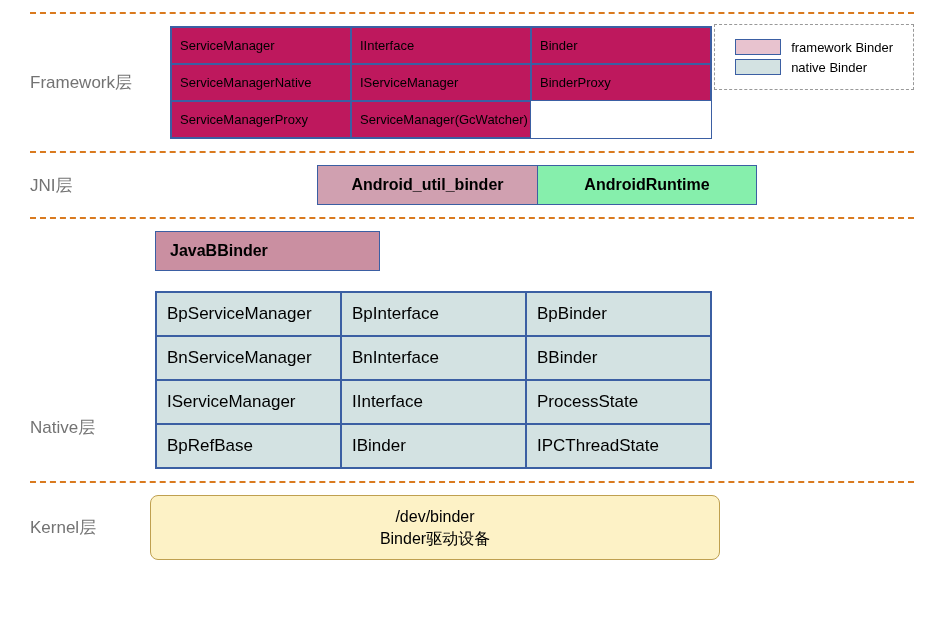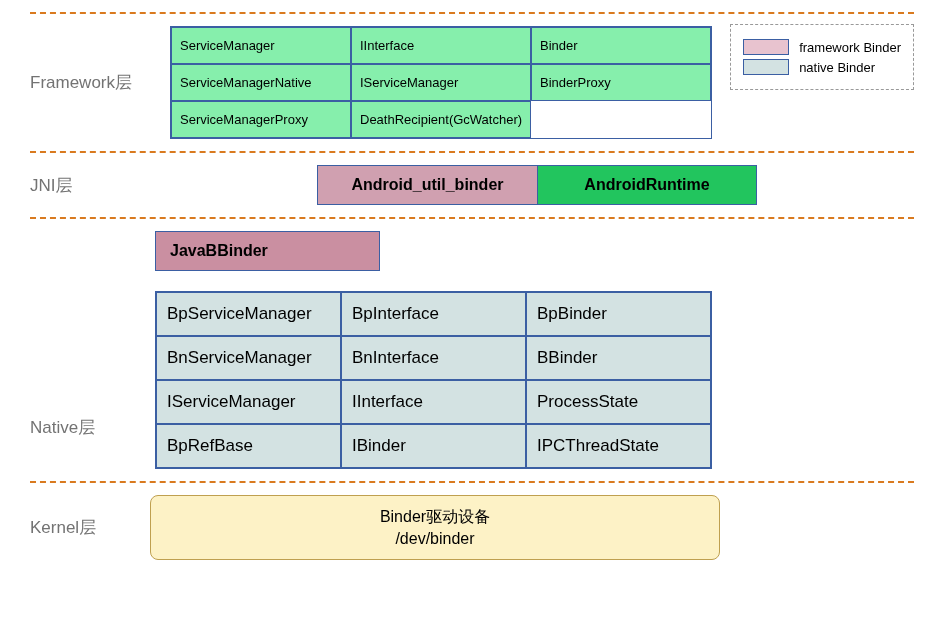--- a/index.html
+++ b/index.html
@@ -33,32 +33,32 @@
     .grid3 {
       display: grid;
       grid-template-columns: repeat(3, 180px);
       border: 1px solid #3b5fa3;
     }
     .grid3 .cell {
       border: 1px solid #3b5fa3;
       padding: 10px 8px;
       font-size: 13px;
     }
-    .framework .cell { background: #86efac; }
+    .framework .cell { background: #be185d; }
     .pair { display: flex; }
     .pair .box {
       border: 1px solid #3b5fa3;
       padding: 10px 14px;
       font-size: 16px;
       min-width: 220px;
       text-align: center;
       font-weight: bold;
     }
     .jni .box1 { background: #d0a0b0; border-right: none; }
-    .jni .box1b { background: #22c55e; }
+    .jni .box1b { background: #86efac; }
     .native-top .box { background: #ca8fa1; min-width: 225px; text-align: left; padding-left: 14px; }
     .native-top .box + .box { border-left: 1px solid #3b5fa3; }
     .native-grid {
       display: grid;
       grid-template-columns: repeat(3, 185px);
       border: 1px solid #3b5fa3;
       margin-top: 20px;
     }
     .native-grid .cell {
       border: 1px solid #3b5fa3;
@@ -79,21 +79,21 @@
     }
     .legend {
       position: absolute;
       top: 24px;
       right: 30px;
       border: 1px dashed #999;
       padding: 10px 12px;
       font-size: 13px;
       background: #fff;
     }
-    .legend-row { display:flex; align-items:center; margin: 4px 0; }
+    .legend-row { display:flex; align-items:center; margin: 4px 8px; }
     .swatch {
       width: 46px; height: 16px;
       border: 1px solid #3b5fa3;
       margin-right: 10px;
     }
     .sw-pink { background: #e8c3cf; }
     .sw-blue { background: #d3e2e2; }
     .sec-framework .content { margin-left: 10px; justify-content:flex-start; }
     .sec-native .label { align-self: flex-end; margin-bottom: 30px; }
     .sec-native .content { margin-left:-5px; justify-content:flex-start;}
@@ -119,21 +119,21 @@
   <div class="label">Framework层</div>
   <div class="content">
     <div class="grid3 framework">
       <div class="cell">ServiceManager</div>
       <div class="cell">IInterface</div>
       <div class="cell">Binder</div>
       <div class="cell">ServiceManagerNative</div>
       <div class="cell">IServiceManager</div>
       <div class="cell">BinderProxy</div>
       <div class="cell">ServiceManagerProxy</div>
-      <div class="cell">DeathRecipient(GcWatcher)</div>
+      <div class="cell">ServiceManager(GcWatcher)</div>
     </div>
   </div>
 </div>
 
 <hr class="dashed-divider">
 
 <div class="section">
   <div class="label">JNI层</div>
   <div class="content">
     <div class="pair jni">
@@ -169,17 +169,17 @@
     </div>
   </div>
 </div>
 
 <hr class="dashed-divider">
 
 <div class="section sec-kernel">
   <div class="label">Kernel层</div>
   <div class="content">
     <div class="kernel-box">
+      <div>/dev/binder</div>
       <div>Binder驱动设备</div>
-      <div>/dev/binder</div>
     </div>
   </div>
 </div>
 
 </body></html>

